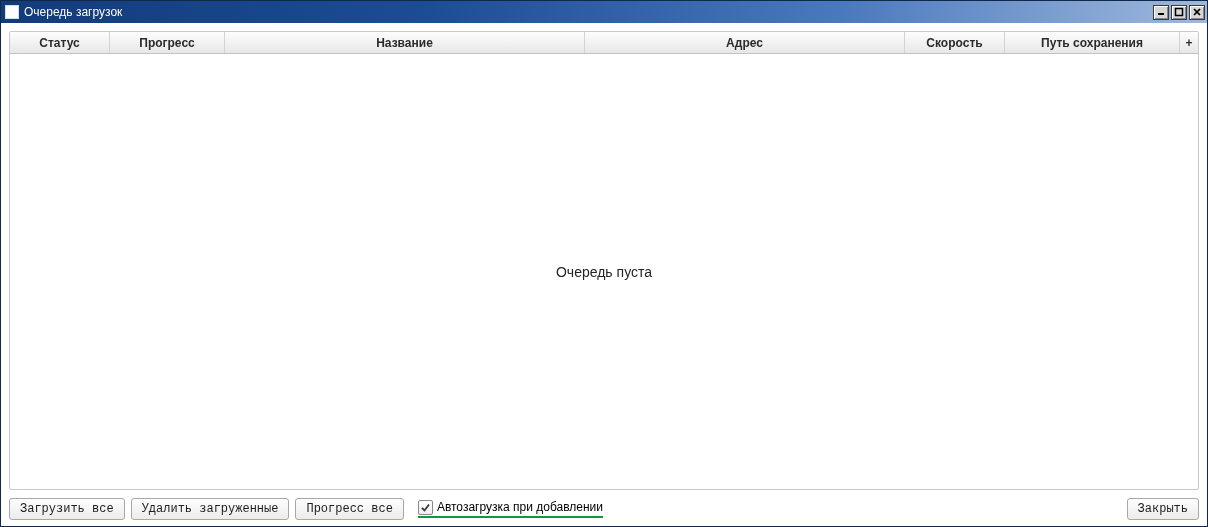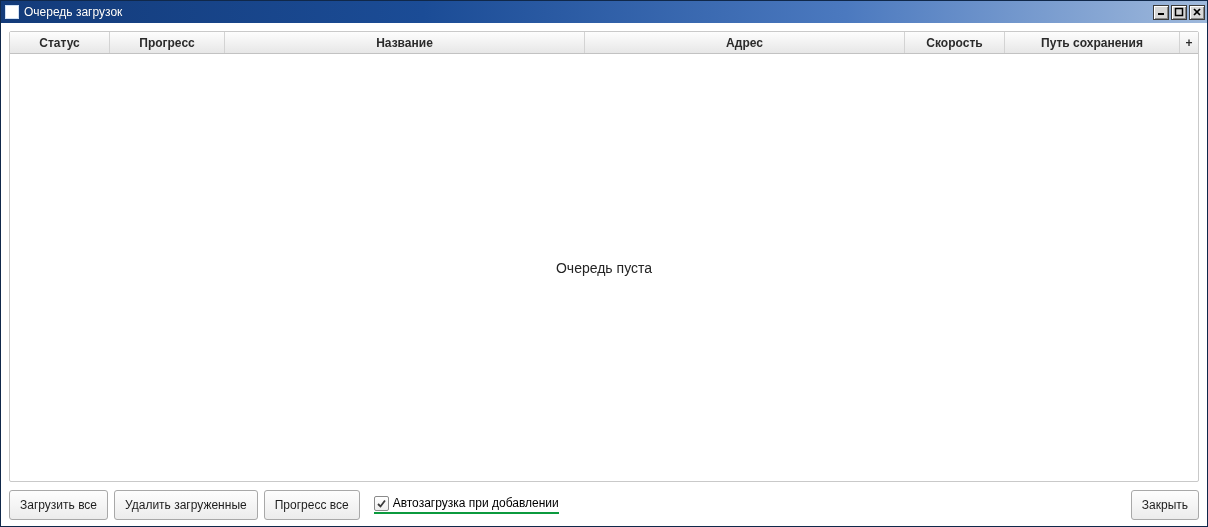--- a/index.html
+++ b/index.html
@@ -105,26 +105,26 @@
   }
 
   
   .bottombar{
     flex:0 0 auto;
     display:flex; align-items:center;
     padding-top:8px;
     gap:6px;
   }
   .btn{
-    height:30px;
+    height:22px;
     padding:0 10px;
     background:linear-gradient(to bottom,#fdfdfd,#ececec);
     border:1px solid #a8a8a8;
     border-radius:3px;
-    font-family:Liberation Sans, sans-serif; font-size:12px;
+    font-family:Liberation Mono, monospace; font-size:12px;
     color:#1e1e1e;
     cursor:default;
     white-space:nowrap;
   }
   .check-wrap{
     display:flex; gap:4px;
     margin-left:8px;
     padding-bottom:1px;
     border-bottom:2px solid #0b9a3e;
   }

